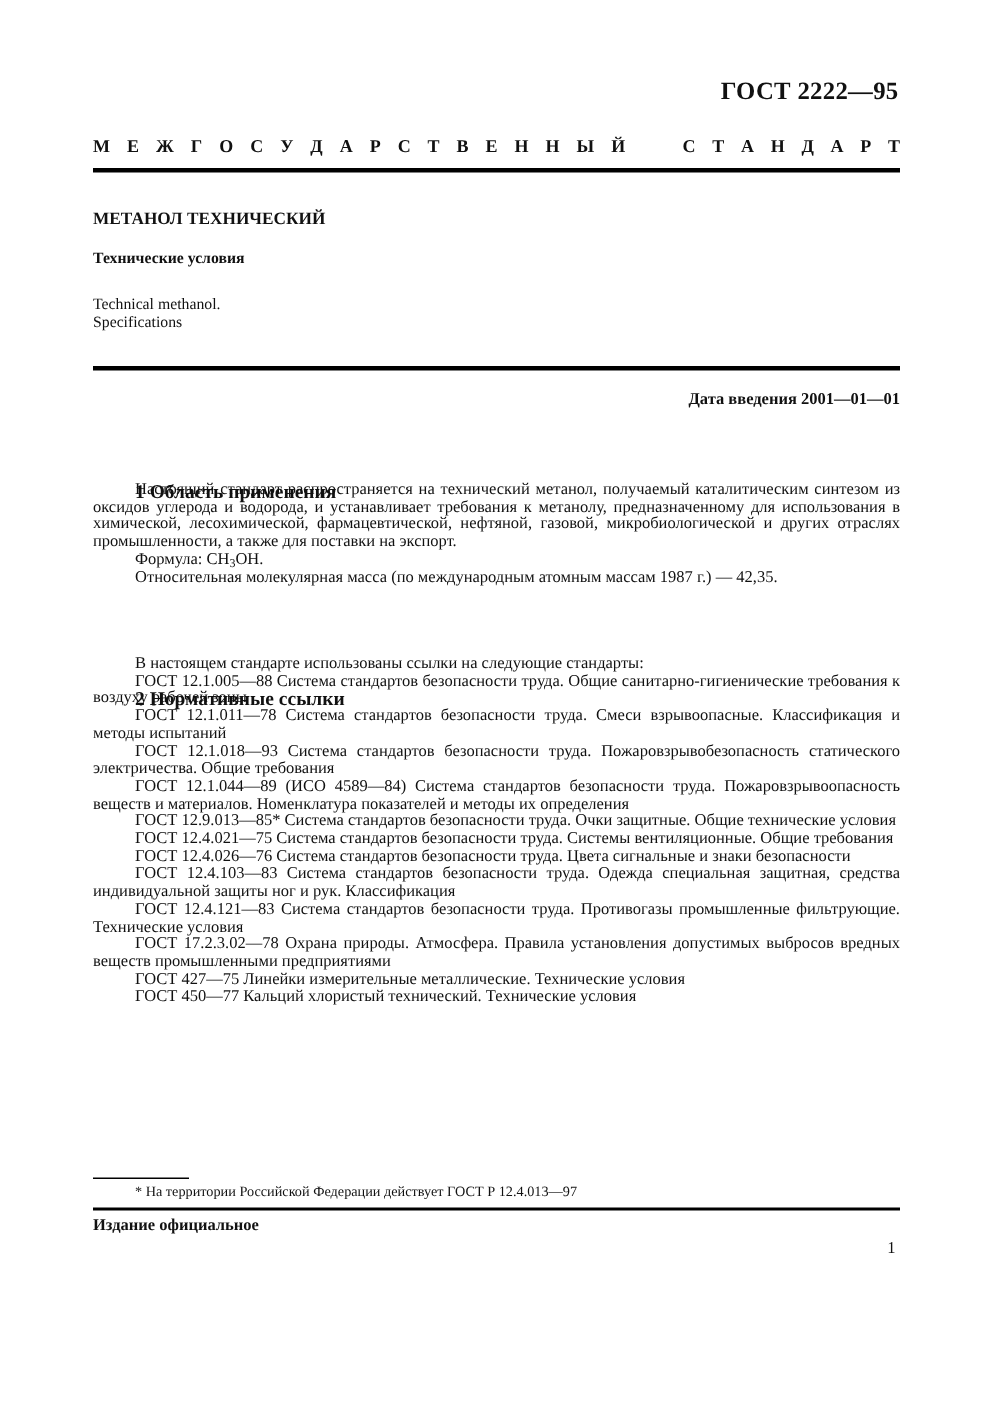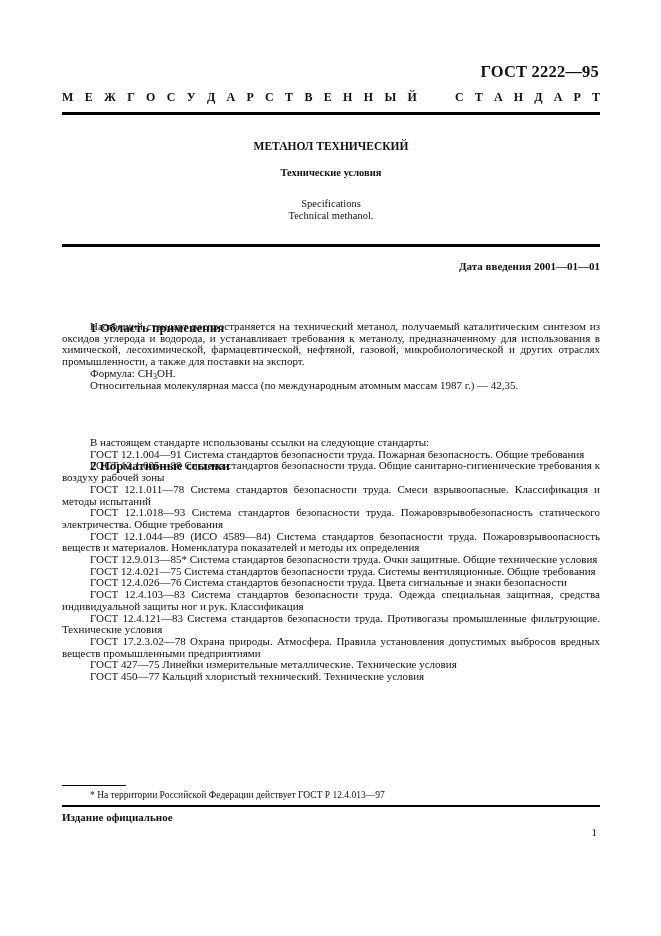--- a/index.html
+++ b/index.html
@@ -1,35 +1,35 @@
 <!DOCTYPE html>
 <html><head>
 <meta charset="utf-8">
 <style>
   html, body { margin: 0; padding: 0; background: #ffffff; }
   body {
     width: 661px; height: 936px; position: relative; overflow: hidden;
     font-family: "Liberation Serif", "DejaVu Serif", serif; color: #111;
   }
   .gost-id {
-    position: absolute; right: 62px; top: 62px;
+    position: absolute; right: 62px; top: 51px;
     font-weight: bold; font-size: 16.5px; letter-spacing: 0.2px;
   }
   .interstate {
     position: absolute; left: 62px; top: 90px; width: 538px;
     font-weight: bold; font-size: 12px;
     display: flex; justify-content: space-between;
   }
   .interstate .word { display: flex; justify-content: space-between; }
   .interstate .w1 { width: 355px; }
   .interstate .w2 { width: 145px; }
   .rule-thick { position: absolute; left: 62px; width: 538px; height: 3px; background: #000; }
   .rule1 { top: 112px; }
   .rule2 { top: 244px; }
-  .title { position: absolute; left: 62px; width: 538px; text-align: center; }
+  .title { position: absolute; left: 62px; width: 538px; }
   .t-main { top: 140px; font-weight: bold; font-size: 11.5px; }
   .t-sub { top: 167px; font-weight: bold; font-size: 10.5px; }
   .t-en { top: 198px; font-size: 10.5px; line-height: 11.5px; }
   .intro-date {
     position: absolute; right: 61px; top: 260px;
     font-weight: bold; font-size: 11px;
   }
   .section-h {
     position: absolute; left: 90px; font-weight: bold; font-size: 13px; margin-top: 26px;
   }
@@ -87,40 +87,39 @@
         <span>Р</span>
         <span>Т</span>
       </div>
   </div>
 
   <div class="rule-thick rule1"></div>
 
   <div class="title t-main">МЕТАНОЛ ТЕХНИЧЕСКИЙ</div>
   <div class="title t-sub">Технические условия</div>
   <div class="title t-en">
+    <div>Technical methanol.</div>
     <div>Specifications</div>
-    <div>Technical methanol.</div>
   </div>
 
   <div class="rule-thick rule2"></div>
 
   <div class="intro-date">Дата введения 2001—01—01</div>
 
   <div class="section-h sh1">1  Область применения</div>
   <div class="body-block b1">
     <p class="para">Настоящий стандарт распространяется на технический метанол, получаемый каталитическим синтезом из оксидов углерода и водорода, и устанавливает требования к метанолу, предназначенному для использования в химической, лесохимической, фармацевтической, нефтяной, газовой, микробиологической и других отраслях промышленности, а также для поставки на экспорт.</p>
     <p class="para"><span>Формула: </span><span>CH</span><sub>3</sub><span>OH.</span></p>
     <p class="para">Относительная молекулярная масса (по международным атомным массам 1987 г.) — 42,35.</p>
   </div>
 
   <div class="section-h sh2">2  Нормативные ссылки</div>
   <div class="body-block b2">
     <p class="para">В настоящем стандарте использованы ссылки на следующие стандарты:</p>
     <div id="ref-list">
-        <p class="para">ГОСТ 12.1.004—91  Система стандартов безопасности труда. Пожарная безопасность. Общие требования</p>
         <p class="para">ГОСТ 12.1.005—88  Система стандартов безопасности труда. Общие санитарно-гигиенические требования к воздуху рабочей зоны</p>
         <p class="para">ГОСТ 12.1.011—78  Система стандартов безопасности труда. Смеси взрывоопасные. Классификация и методы испытаний</p>
         <p class="para">ГОСТ 12.1.018—93  Система стандартов безопасности труда. Пожаровзрывобезопасность статического электричества. Общие требования</p>
         <p class="para">ГОСТ 12.1.044—89 (ИСО 4589—84)  Система стандартов безопасности труда. Пожаровзрывоопасность веществ и материалов. Номенклатура показателей и методы их определения</p>
         <p class="para">ГОСТ 12.9.013—85*  Система стандартов безопасности труда. Очки защитные. Общие технические условия</p>
         <p class="para">ГОСТ 12.4.021—75  Система стандартов безопасности труда. Системы вентиляционные. Общие требования</p>
         <p class="para">ГОСТ 12.4.026—76  Система стандартов безопасности труда. Цвета сигнальные и знаки безопасности</p>
         <p class="para">ГОСТ 12.4.103—83  Система стандартов безопасности труда. Одежда специальная защитная, средства индивидуальной защиты ног и рук. Классификация</p>
         <p class="para">ГОСТ 12.4.121—83 Система стандартов безопасности труда. Противогазы промышленные фильтрующие. Технические условия</p>
         <p class="para">ГОСТ 17.2.3.02—78  Охрана природы. Атмосфера. Правила установления допустимых выбросов вредных веществ промышленными предприятиями</p>

